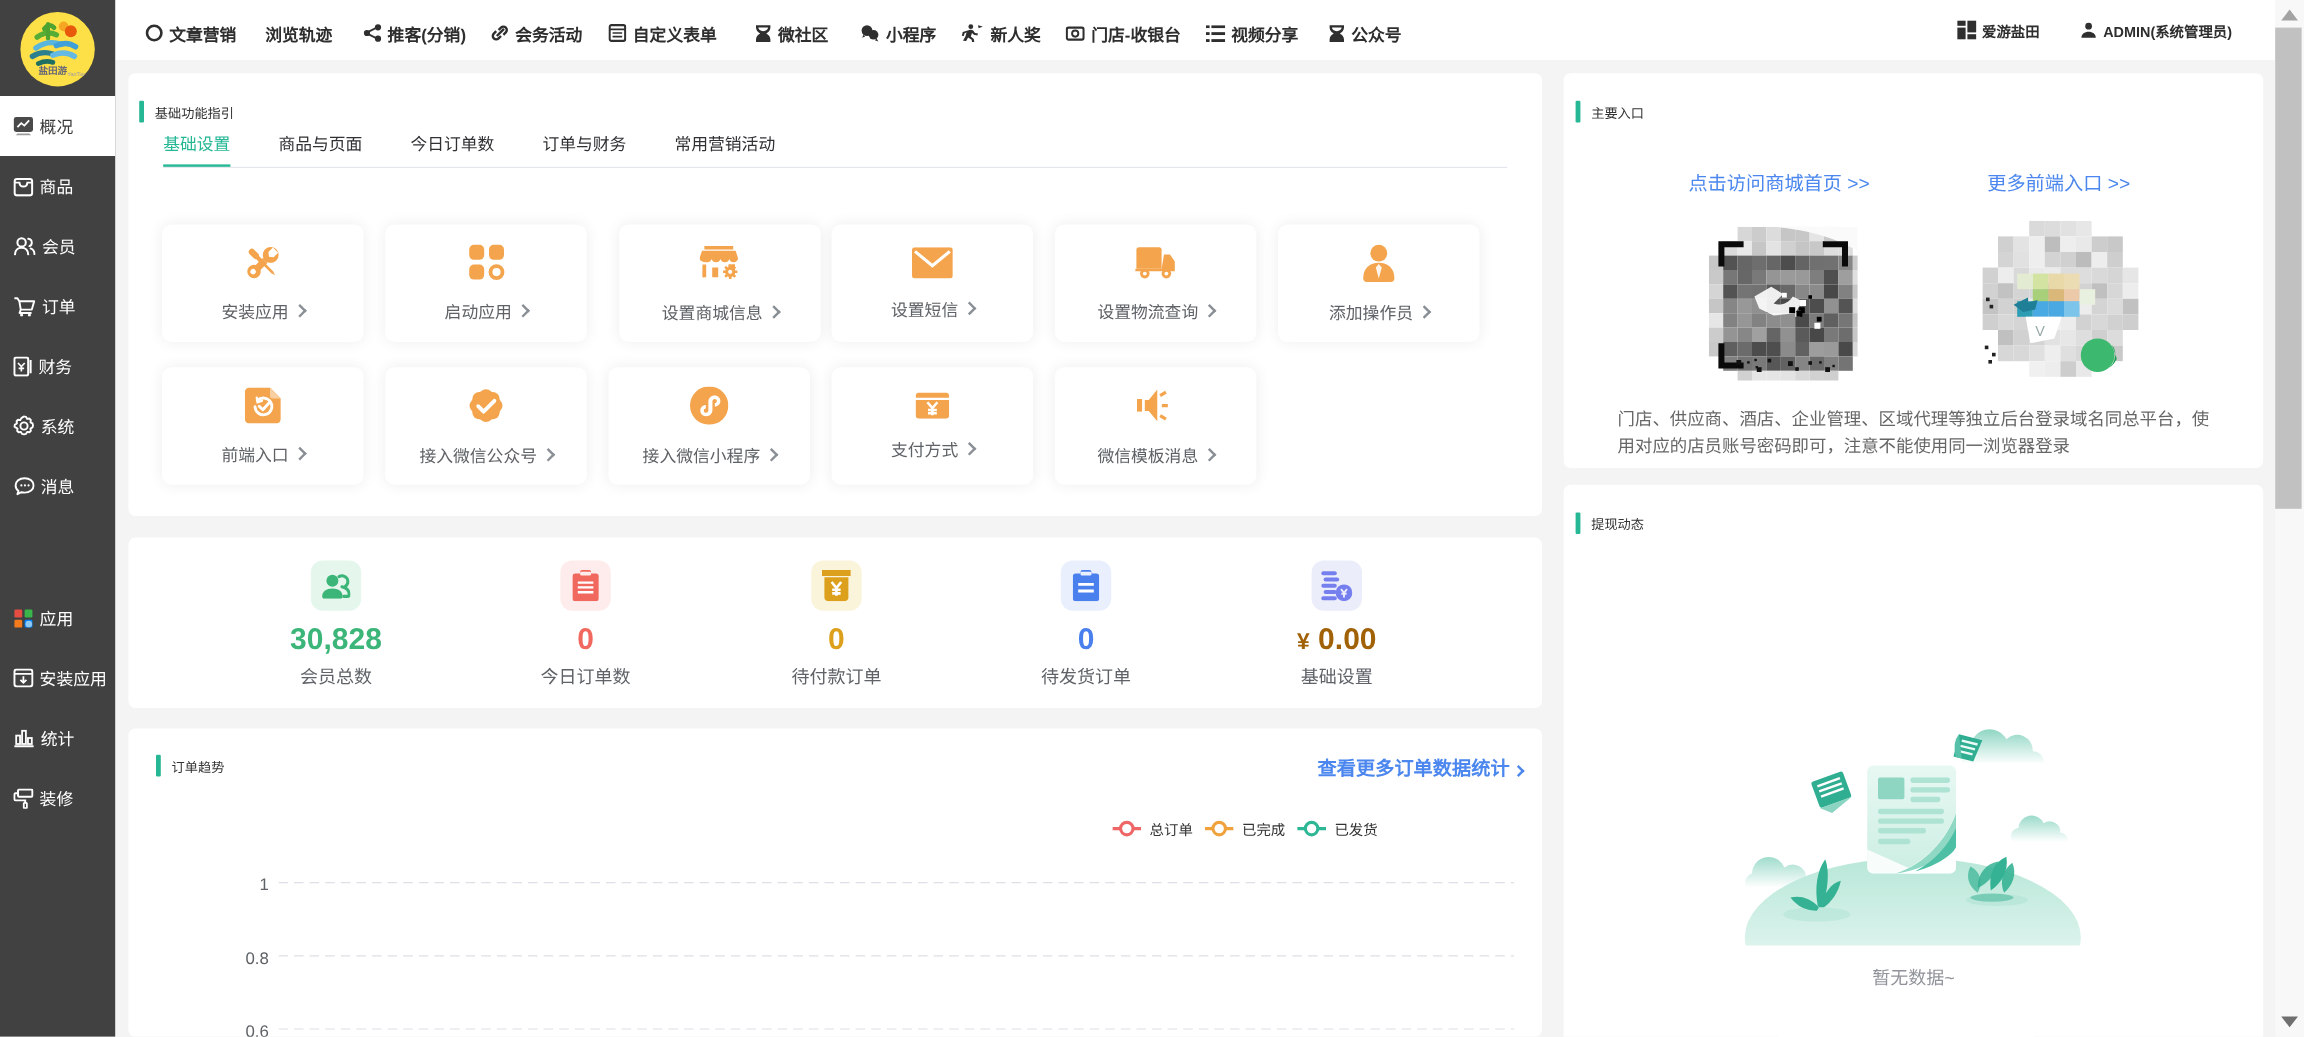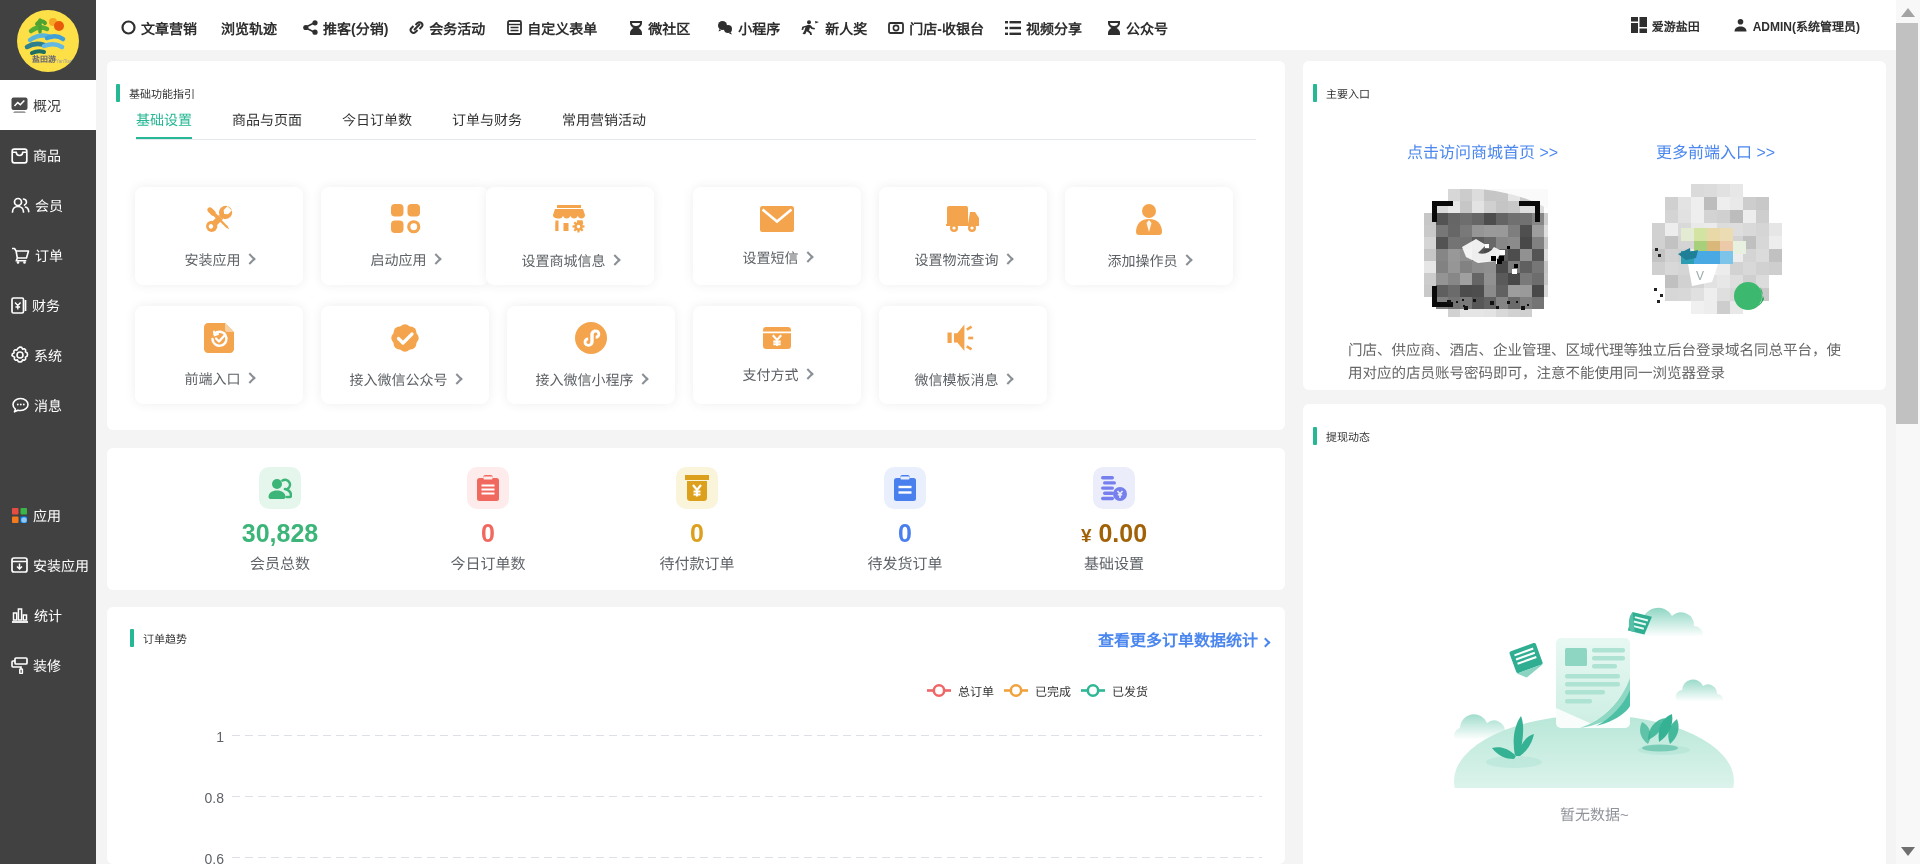--- a/index.html
+++ b/index.html
@@ -225,21 +225,21 @@
   </div>
   <div class="gcard" style="left:321px;top:187px">
     <svg width="31" height="31" viewBox="0 0 31 31" fill="#f4a44c">
         <rect x="1" y="1" width="12.5" height="12.5" rx="4"></rect>
         <rect x="17.5" y="1" width="12.5" height="12.5" rx="4"></rect>
         <rect x="1" y="17.5" width="12.5" height="12.5" rx="4"></rect>
         <circle cx="23.75" cy="23.75" r="5" fill="none" stroke="#f4a44c" stroke-width="3.2"></circle>
       </svg>
     <div class="cap">启动应用 <span class="chev"></span></div>
   </div>
-  <div class="gcard" style="left:486px;top:187px">
+  <div class="gcard" style="left:516px;top:187px">
     <svg width="34" height="32" viewBox="0 0 34 32" fill="#f4a44c">
         <path d="M4 2 h24 v3 H4z"></path>
         <path d="M2 6 h28 l2 6 c0 2-1.6 3.6-3.6 3.6 -1.8 0-3.2-1.2-3.6-2.8 -.4 1.6-1.9 2.8-3.7 2.8 -1.8 0-3.3-1.2-3.7-2.8 -.4 1.6-1.9 2.8-3.7 2.8 -1.8 0-3.3-1.2-3.7-2.8 -.4 1.6-1.8 2.8-3.6 2.8 C1.6 15.6 0 14 0 12 Z"></path>
         <path d="M2.5 17.5 V28 h13 v-8 h-5 v8 H4 Z M24 17.5 h5.5 V21 H24 Z" fill="#f4a44c"></path>
         <path d="M2.5 17.5 h3 V28 h-3 z M27 17.5 h2.5 v5 H27 z"></path>
         <g transform="translate(25.5 23.5)">
           <circle cx="0" cy="0" r="3" fill="none" stroke="#f4a44c" stroke-width="2.6"></circle>
           <g stroke="#f4a44c" stroke-width="2.2">
             <line x1="0" y1="-6" x2="0" y2="-3.4"></line>
             <line x1="0" y1="3.4" x2="0" y2="6"></line>

